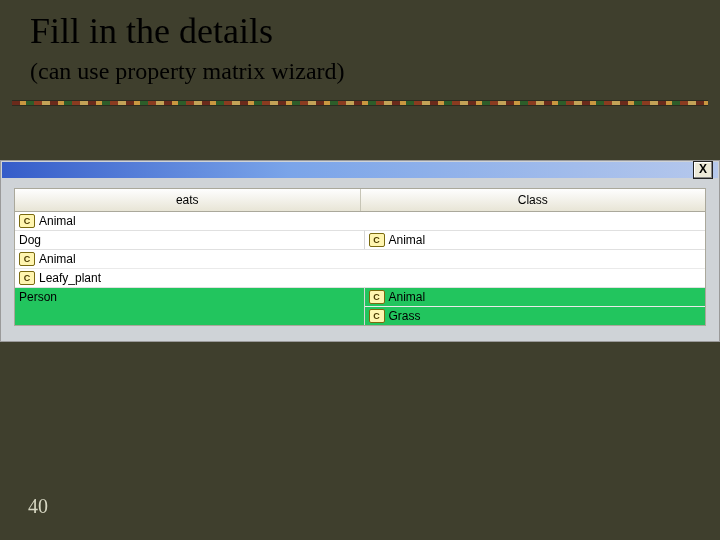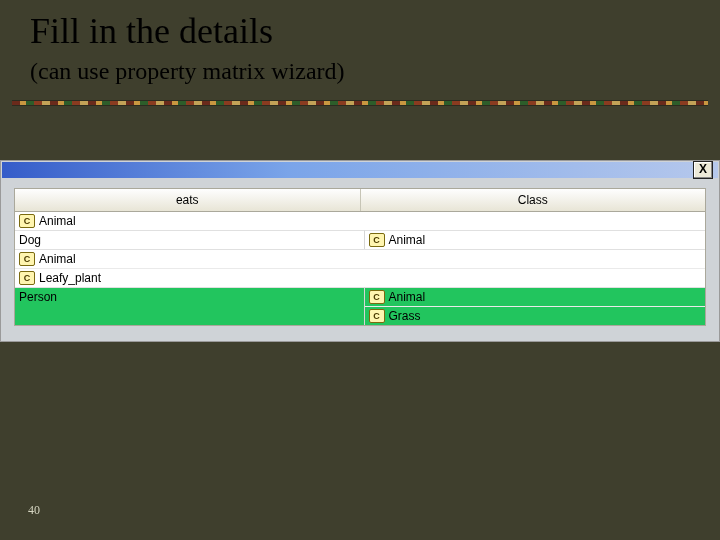--- a/index.html
+++ b/index.html
@@ -153,21 +153,21 @@
     text-align: center;
     color: #4a3a00;
     font-family: Arial, sans-serif;
   }
 
   .page-num {
     position: absolute;
     left: 28px;
     bottom: 22px;
     color: #d6d6c2;
-    font-size: 12px;
+    font-size: 20px;
     font-family: "Times New Roman", Times, serif;
   }
 </style>
 </head>
 <body>
 
 <div class="slide">
   <div class="title">Fill in the details</div>
   <div class="subtitle">(can use property matrix wizard)</div>
   <div class="rule"></div>

